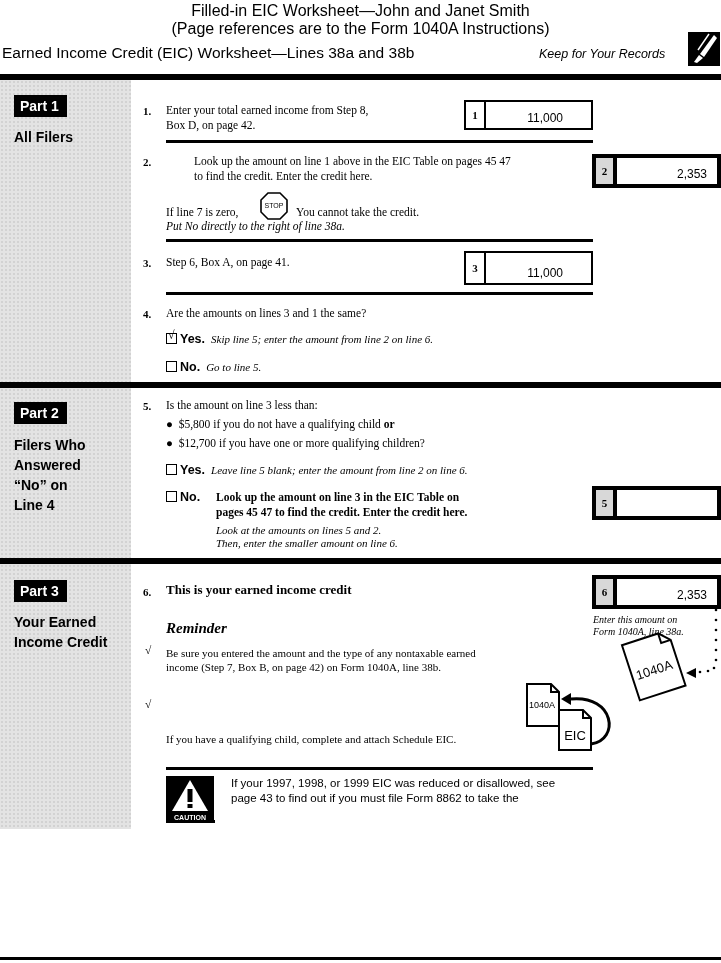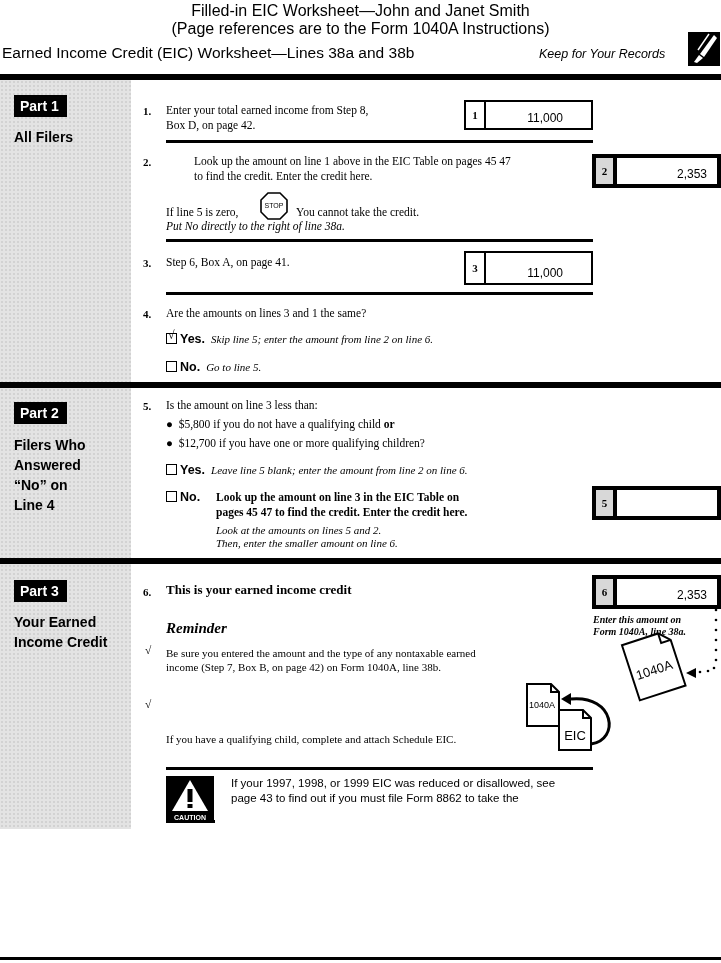--- a/index.html
+++ b/index.html
@@ -67,21 +67,21 @@
 <div class="abs num" style="left:143px;top:156px;">2.</div>
 <div class="abs txt" style="left:166px;top:154px;margin-left:28px;">
   <div>Look up the amount on line 1 above in the EIC Table on pages 45 47</div>
   <div>to find the credit. Enter the credit here.</div>
 </div>
 <div class="abs hbox" style="left:592px;top:154px;width:129px;">
   <span class="boxlabel">2</span>
   <span class="boxval">2,353</span>
 </div>
 <div class="abs txt" style="left:166px;top:205px;">
-  <span>If line 5 is zero,</span>
+  <span>If line 7 is zero,</span>
 </div>
 <div class="abs" style="left:260px;top:192px;width:28px;height:28px;">
   <svg width="28" height="28" viewBox="0 0 28 28">
     <polygon points="8,1 20,1 27,8 27,20 20,27 8,27 1,20 1,8" fill="#fff" stroke="#000" stroke-width="1.6"></polygon>
     <text x="14" y="16" text-anchor="middle" font-size="7" font-family="Liberation Sans, sans-serif">STOP</text>
   </svg>
 </div>
 <div class="abs txt" style="left:296px;top:205px;">You cannot take the credit.</div>
 <div class="abs txt it" style="left:166px;top:219px;">Put  No  directly to the right of line 38a.</div>
 <div class="abs rule" style="left:166px;top:239px;width:427px;"></div>
@@ -151,21 +151,21 @@
   <div>Your Earned</div>
   <div>Income Credit</div>
 </div>
 
 <div class="abs num" style="left:143px;top:586px;">6.</div>
 <div class="abs" style="left:166px;top:582px;font-size:13px;font-weight:bold;">This is your earned income credit</div>
 <div class="abs hbox" style="left:592px;top:575px;width:129px;">
   <span class="boxlabel">6</span>
   <span class="boxval">2,353</span>
 </div>
-<div class="abs txt it" style="left:593px;top:614px;font-size:10px;line-height:12px;font-weight:bold;">
+<div class="abs txt it" style="left:593px;top:614px;font-size:10px;line-height:12px;">
   <div>Enter this amount on</div>
   <div>Form 1040A, line 38a.</div>
 </div>
 
 <div class="abs" style="left:620px;top:606px;width:101px;height:110px;">
   <svg width="101" height="110" viewBox="0 0 101 110">
     <g fill="#000">
       <circle cx="96" cy="4" r="1.3"></circle>
         <circle cx="96" cy="14" r="1.3"></circle>
         <circle cx="96" cy="24" r="1.3"></circle>

